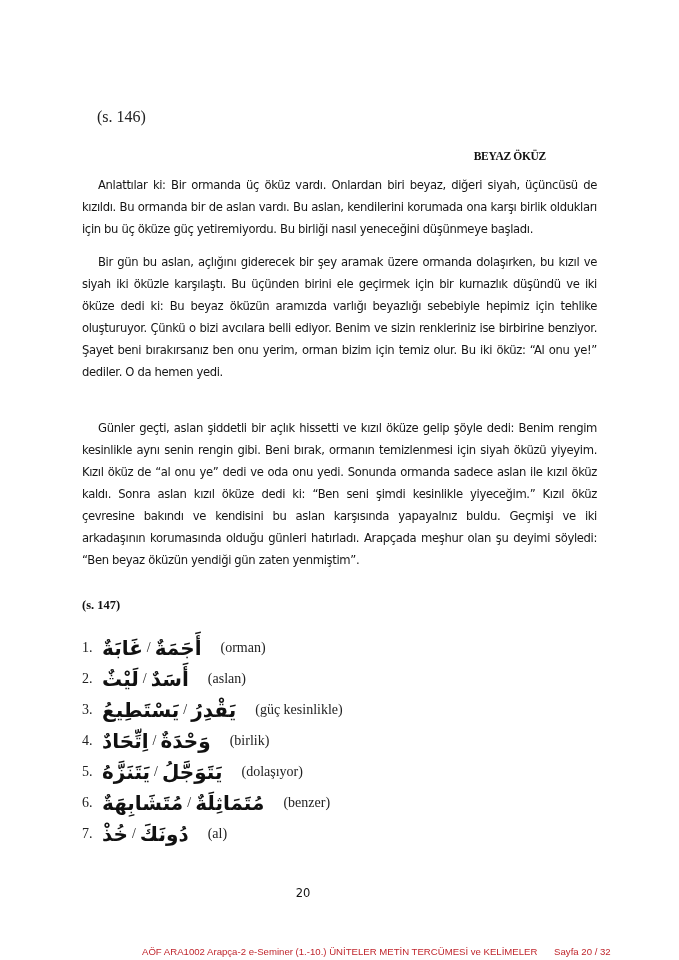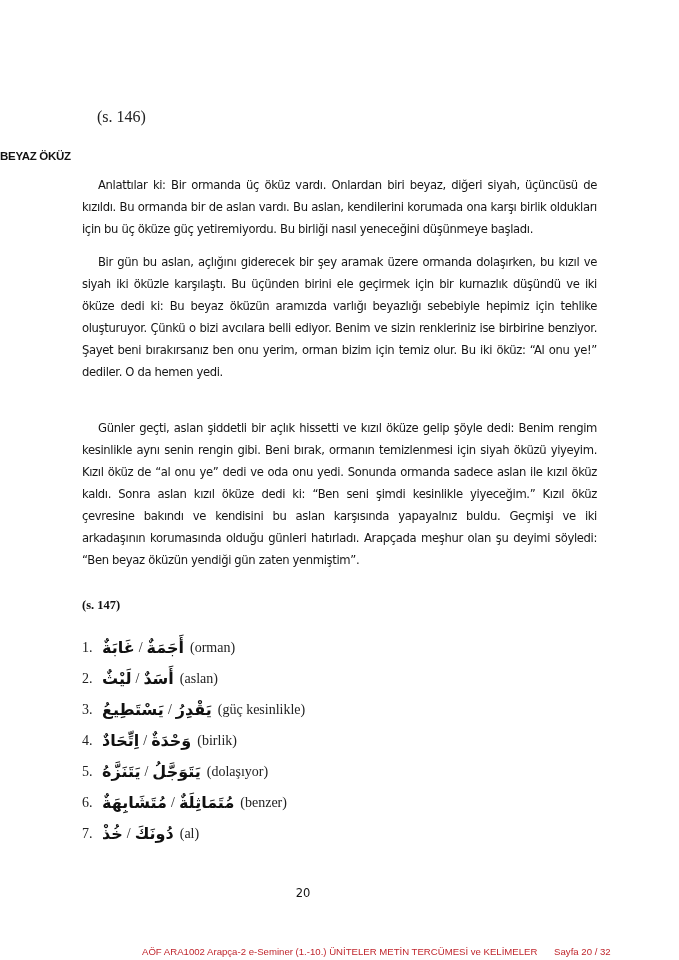--- a/index.html
+++ b/index.html
@@ -2,35 +2,35 @@
 <html><head>
   <meta charset="utf-8">
   <style>
     html, body { margin: 0; padding: 0; background: #ffffff; }
     body { width: 679px; height: 960px; position: relative; overflow: hidden; color: #111; }
     .page { position: absolute; left: 0; top: 0; width: 679px; height: 960px; background: #fff; }
 
     .h1 { position: absolute; left: 82px; top: 76px; font-family: "Liberation Serif", serif; font-weight: bold; font-size: 21.5px; letter-spacing: 0.1px; color: #111; white-space: nowrap; }
     .pref1 { position: absolute; left: 97px; top: 108px; font-family: "Liberation Serif", serif; font-size: 16px; color: #222; }
 
-    .story-title { position: absolute; left: 0; width: 546px; top: 150px; text-align: left; font-family: Liberation Sans, sans-serif; font-weight: bold; font-size: 11.5px; letter-spacing: -0.3px; color: #111; }
+    .story-title { position: absolute; left: 0; width: 546px; top: 150px; text-align: right; font-family: Liberation Serif, serif; font-weight: bold; font-size: 11.5px; letter-spacing: -0.3px; color: #111; }
 
     .para { position: absolute; left: 82px; width: 515px; font-family: "DejaVu Sans", sans-serif; font-size: 11.6px; letter-spacing: -0.35px; line-height: 22px; text-align: justify; text-indent: 16px; color: #151515; }
     .p1 { top: 174px; }
     .p2 { top: 251px; }
     .p3 { top: 417px; }
 
     .h2 { position: absolute; left: 82px; top: 562px; font-family: "Liberation Serif", serif; font-weight: bold; font-size: 20.5px; color: #111; white-space: nowrap; }
     .pref2 { position: absolute; left: 82px; top: 598px; font-family: "Liberation Serif", serif; font-weight: bold; font-size: 12.5px; color: #111; text-align: right; }
 
     .vocab { position: absolute; left: 82px; top: 632px; margin: 0; padding: 0; list-style: none; }
     .vocab li { height: 31px; display: flex; align-items: center; white-space: nowrap; font-family: "Liberation Serif", serif; font-size: 14px; color: #222; }
     .vocab .num { display: inline-block; width: 16px; }
-    .vocab .ar { font-family: "DejaVu Sans", sans-serif; font-weight: bold; font-size: 16px; direction: rtl; unicode-bidi: isolate; margin: 0 4px 0 4px; color: #111; }
-    .vocab .tr { margin-left: 2px; text-align: center; }
+    .vocab .ar { font-family: "DejaVu Sans", sans-serif; font-weight: bold; font-size: 20px; direction: rtl; unicode-bidi: isolate; margin: 0 4px 0 4px; color: #111; }
+    .vocab .tr { margin-left: 15px; text-align: center; }
 
     .pagenum { position: absolute; left: 0; width: 606px; top: 886px; text-align: center; font-family: "DejaVu Sans", sans-serif; font-size: 11.5px; color: #111; }
     .footer { position: absolute; left: 142px; top: 917px; font-family: "Liberation Sans", sans-serif; font-size: 9.6px; color: #c0262d; white-space: nowrap; margin-top: 29px; }
     .footer .pg { margin-left: 14px; }
   </style>
 </head>
 <body>
 
 <div class="page">
 

